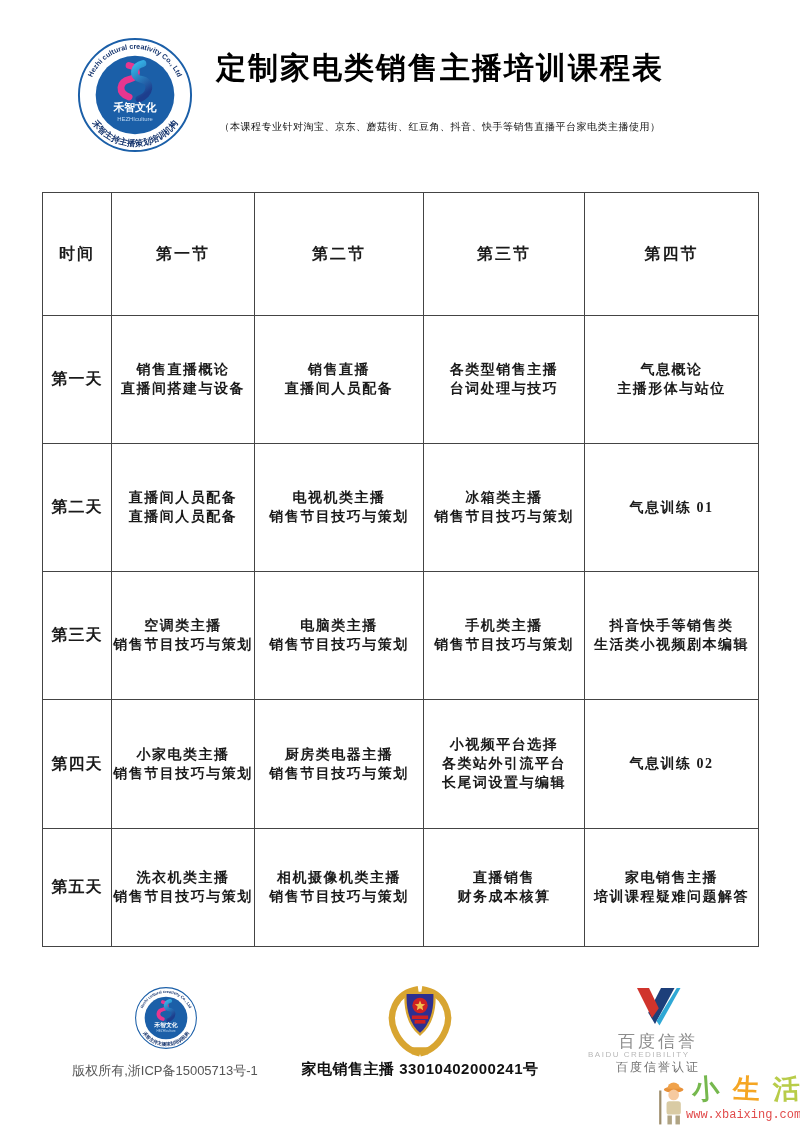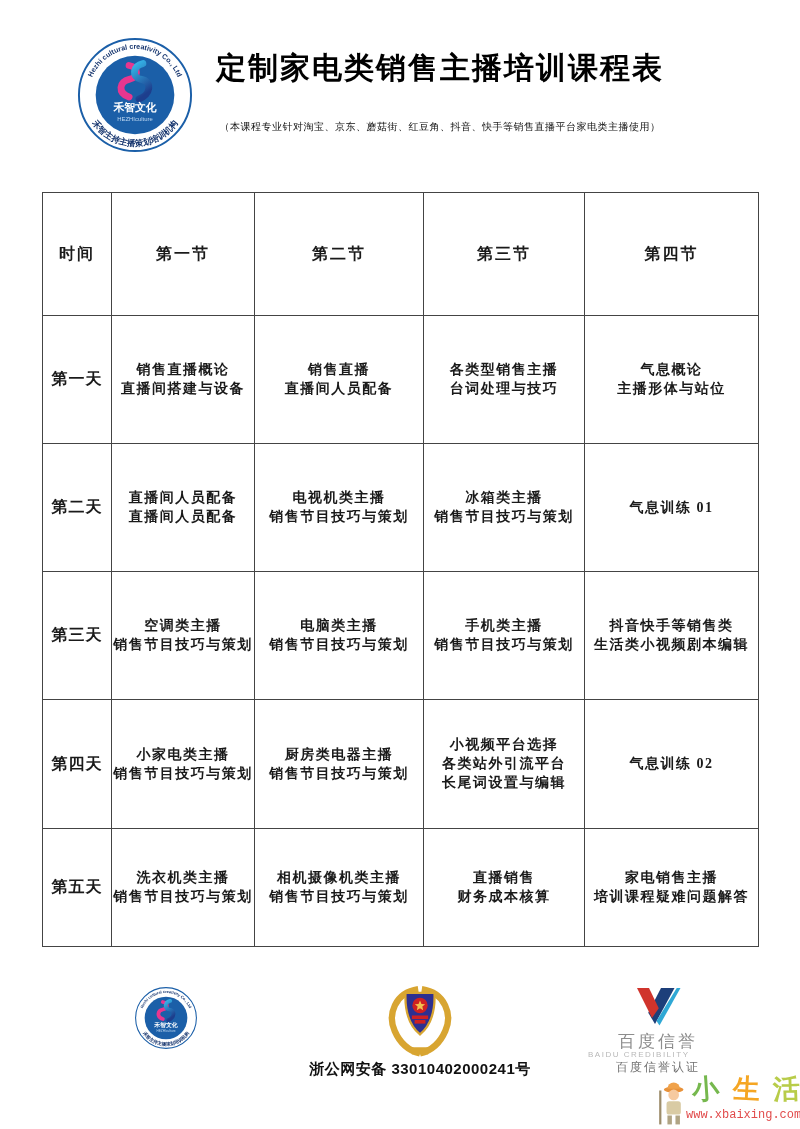--- a/index.html
+++ b/index.html
@@ -234,32 +234,33 @@
     </defs>
     <circle cx="60" cy="60" r="57" fill="#ffffff" stroke="#1b5fa8" stroke-width="2"></circle>
     <circle cx="60" cy="60" r="40" fill="#1b5fa8"></circle>
     <text font-size="7.3"><textPath class="ring-text" href="#arcTop2" startOffset="50%" text-anchor="middle">Hezhi cultural creativity Co., Ltd</textPath></text>
     <text font-size="8.6"><textPath class="ring-text" href="#arcBot2" startOffset="50%" text-anchor="middle">禾智主持主播策划培训机构</textPath></text>
     <path d="M54,62 C42,58 44,46 54,44 C64,42 64,32 54,30" fill="none" stroke="#e8368f" stroke-width="7" stroke-linecap="round"></path>
     <path d="M64,64 C76,60 78,46 66,44 C56,42 58,30 68,28" fill="none" stroke="url(#swirlGrad2)" stroke-width="7" stroke-linecap="round"></path>
     <text x="60" y="76" text-anchor="middle" font-size="11" font-weight="bold" fill="#ffffff" font-family="Liberation Sans, sans-serif">禾智文化</text>
     <text x="60" y="86" text-anchor="middle" font-size="6" fill="#bcd6f0" font-family="Liberation Sans, sans-serif">HEZHIculture</text>
   </svg>
+  <div class="ftr-copyright">版权所有,浙ICP备15005713号-1</div>
 
   <svg class="police-badge" viewBox="0 0 80 84">
     <path d="M38,8 C12,12 4,36 12,54 C18,68 28,76 40,79" fill="none" stroke="#d8a531" stroke-width="7"></path>
     <path d="M42,8 C68,12 76,36 68,54 C62,68 52,76 40,79" fill="none" stroke="#d8a531" stroke-width="7"></path>
     <path d="M24,12 L56,12 C57,34 52,48 40,58 C28,48 23,34 24,12 Z" fill="#2d2f90" stroke="#d8a531" stroke-width="2.5"></path>
     <circle cx="40" cy="26" r="8.5" fill="#cf2121"></circle>
     <polygon points="40,20.5 41.6,24.3 45.7,24.6 42.6,27.2 43.5,31.2 40,29 36.5,31.2 37.4,27.2 34.3,24.6 38.4,24.3" fill="#f2c14e"></polygon>
     <rect x="31" y="37" width="18" height="4" fill="#cf2121"></rect>
     <rect x="34" y="42" width="12" height="4" fill="#cf2121"></rect>
     <polygon points="29,72 51,72 49,80 31,80" fill="#d8a531"></polygon>
   </svg>
-  <div class="ftr-record">浙公网安备 33010402000241号</div>
+  <div class="ftr-record">家电销售主播 33010402000241号</div>
 
   <svg class="baidu-v" viewBox="0 0 64 56">
     <polygon points="36,4 54,4 28,52 19,37" fill="#1d3f7a"></polygon>
     <polygon points="4,4 20,4 33,31 24,44" fill="#d0342c"></polygon>
     <polygon points="57,4 62,4 34,54 30,48" fill="#2fa8d5"></polygon>
   </svg>
   <div class="baidu-cn">百度信誉</div>
   <div class="baidu-en">BAIDU CREDIBILITY</div>
   <div class="baidu-cert">百度信誉认证</div>
 

